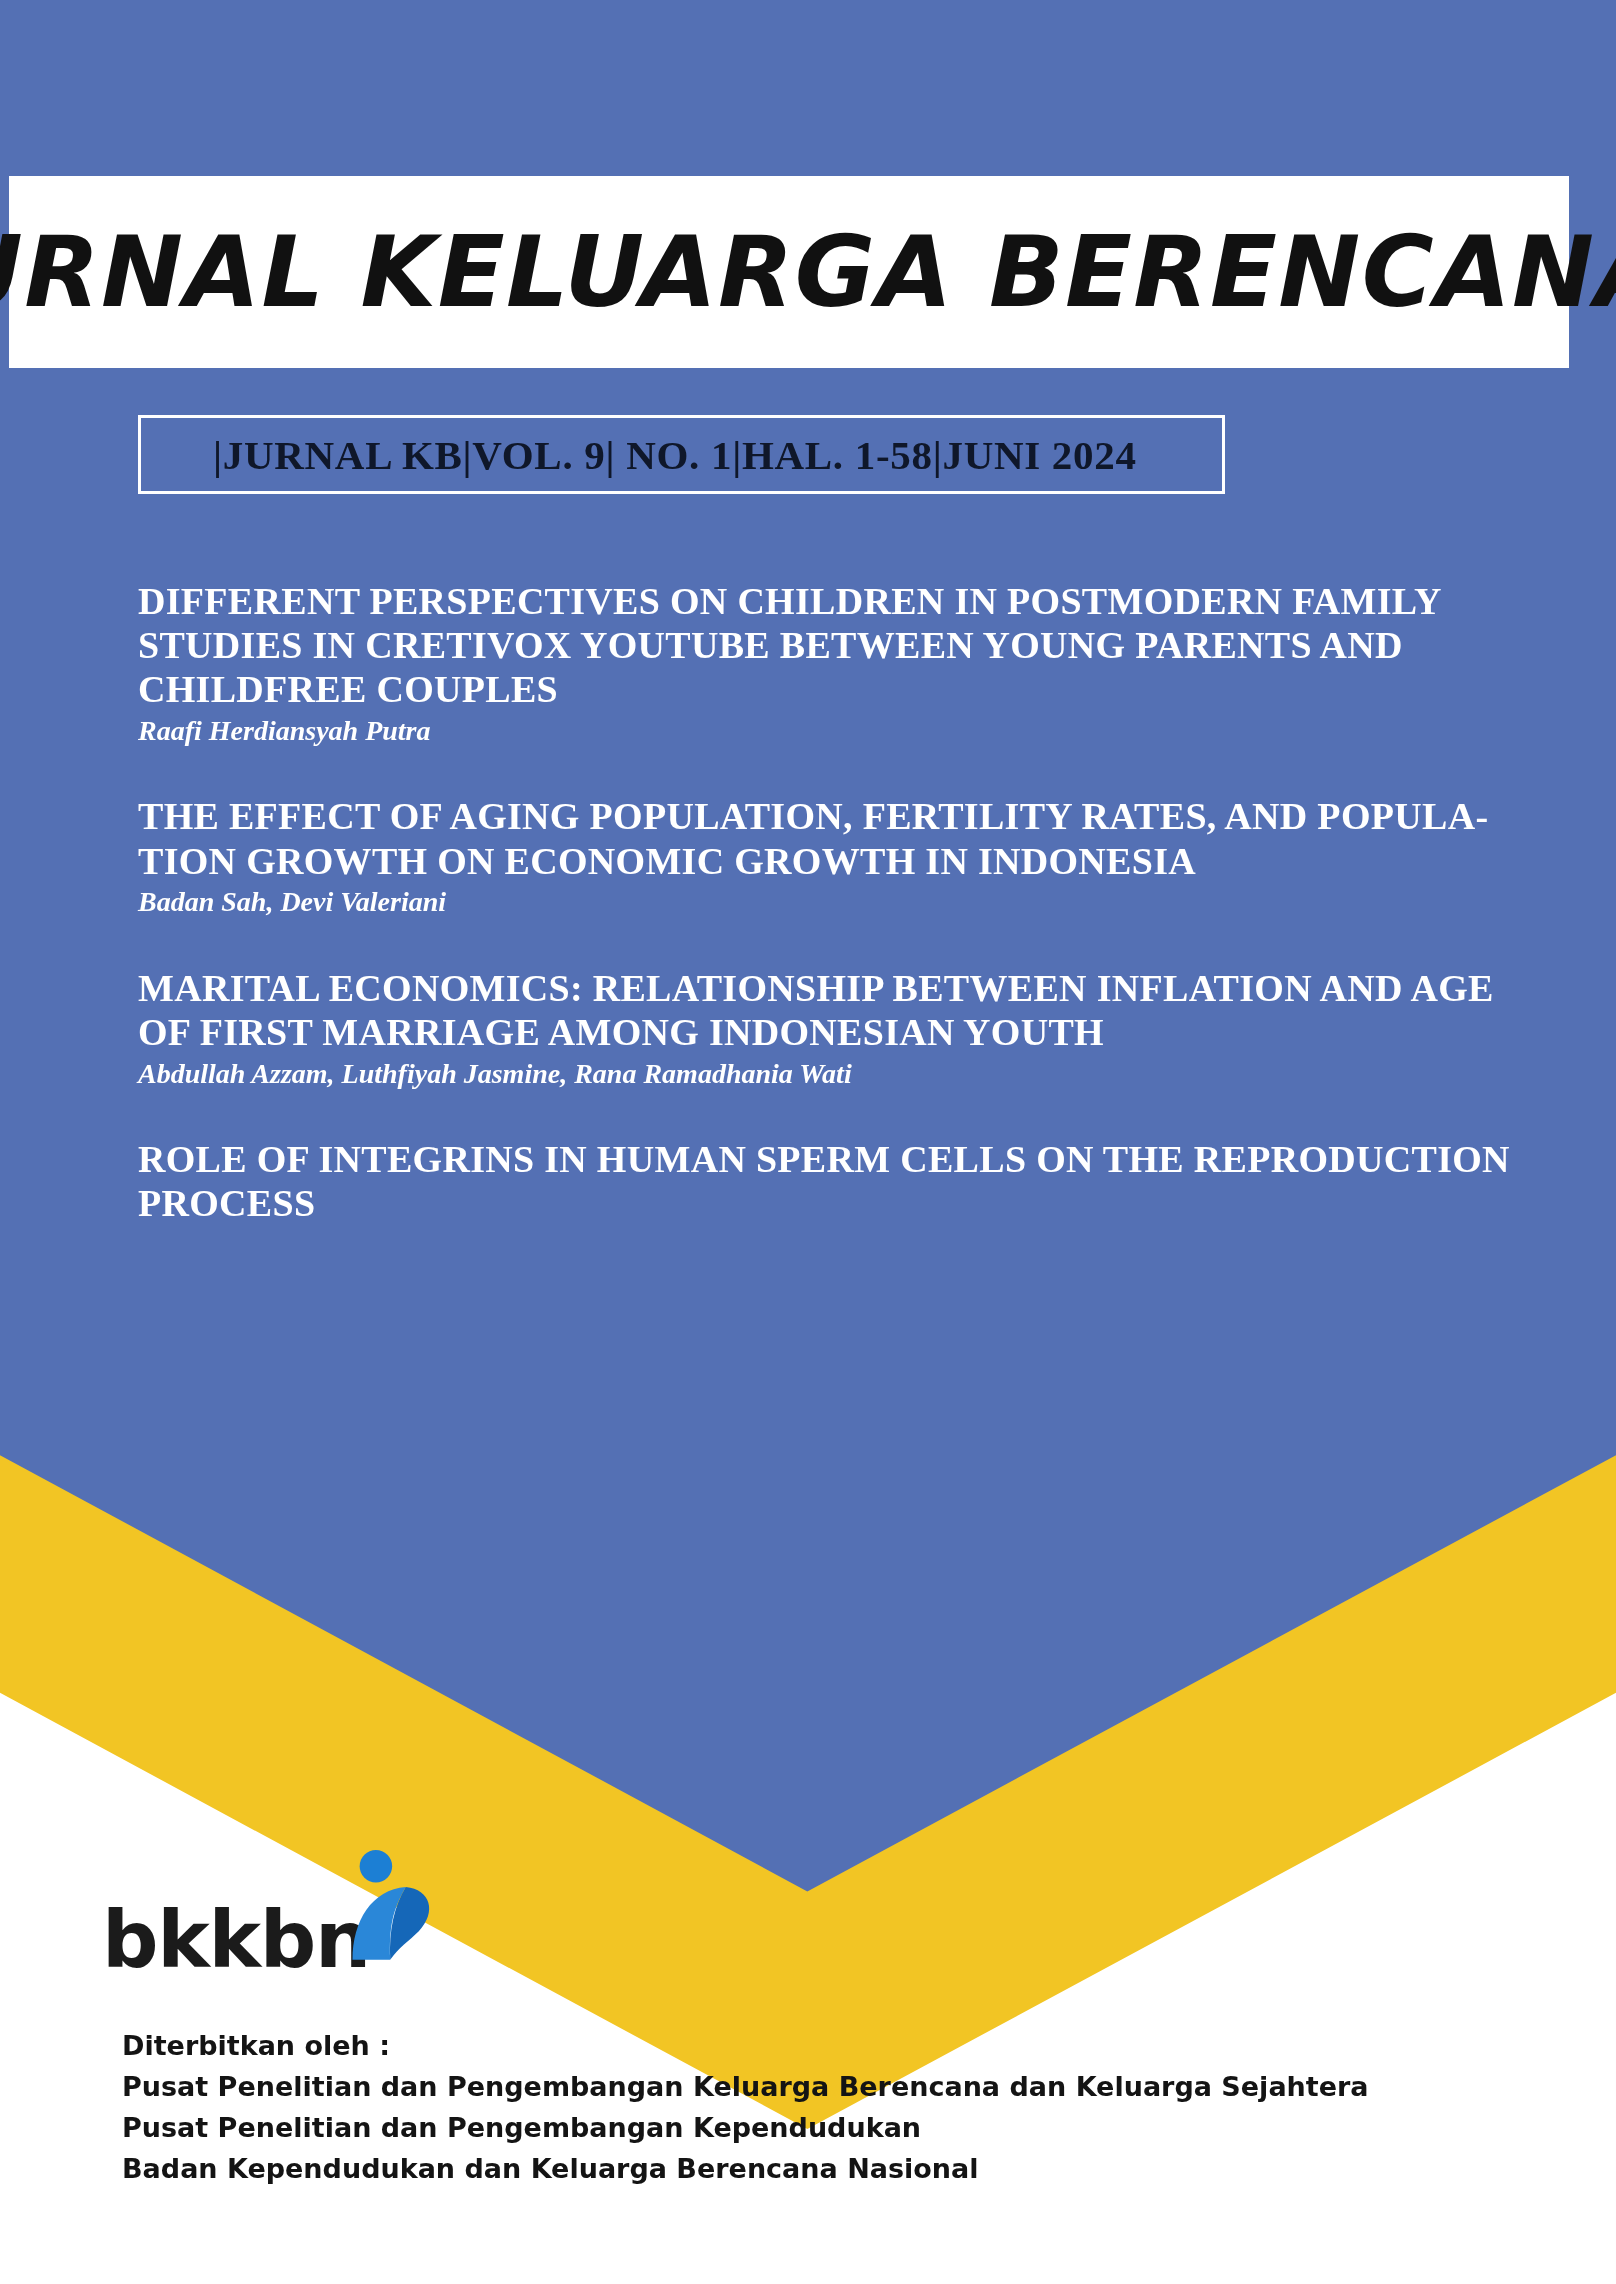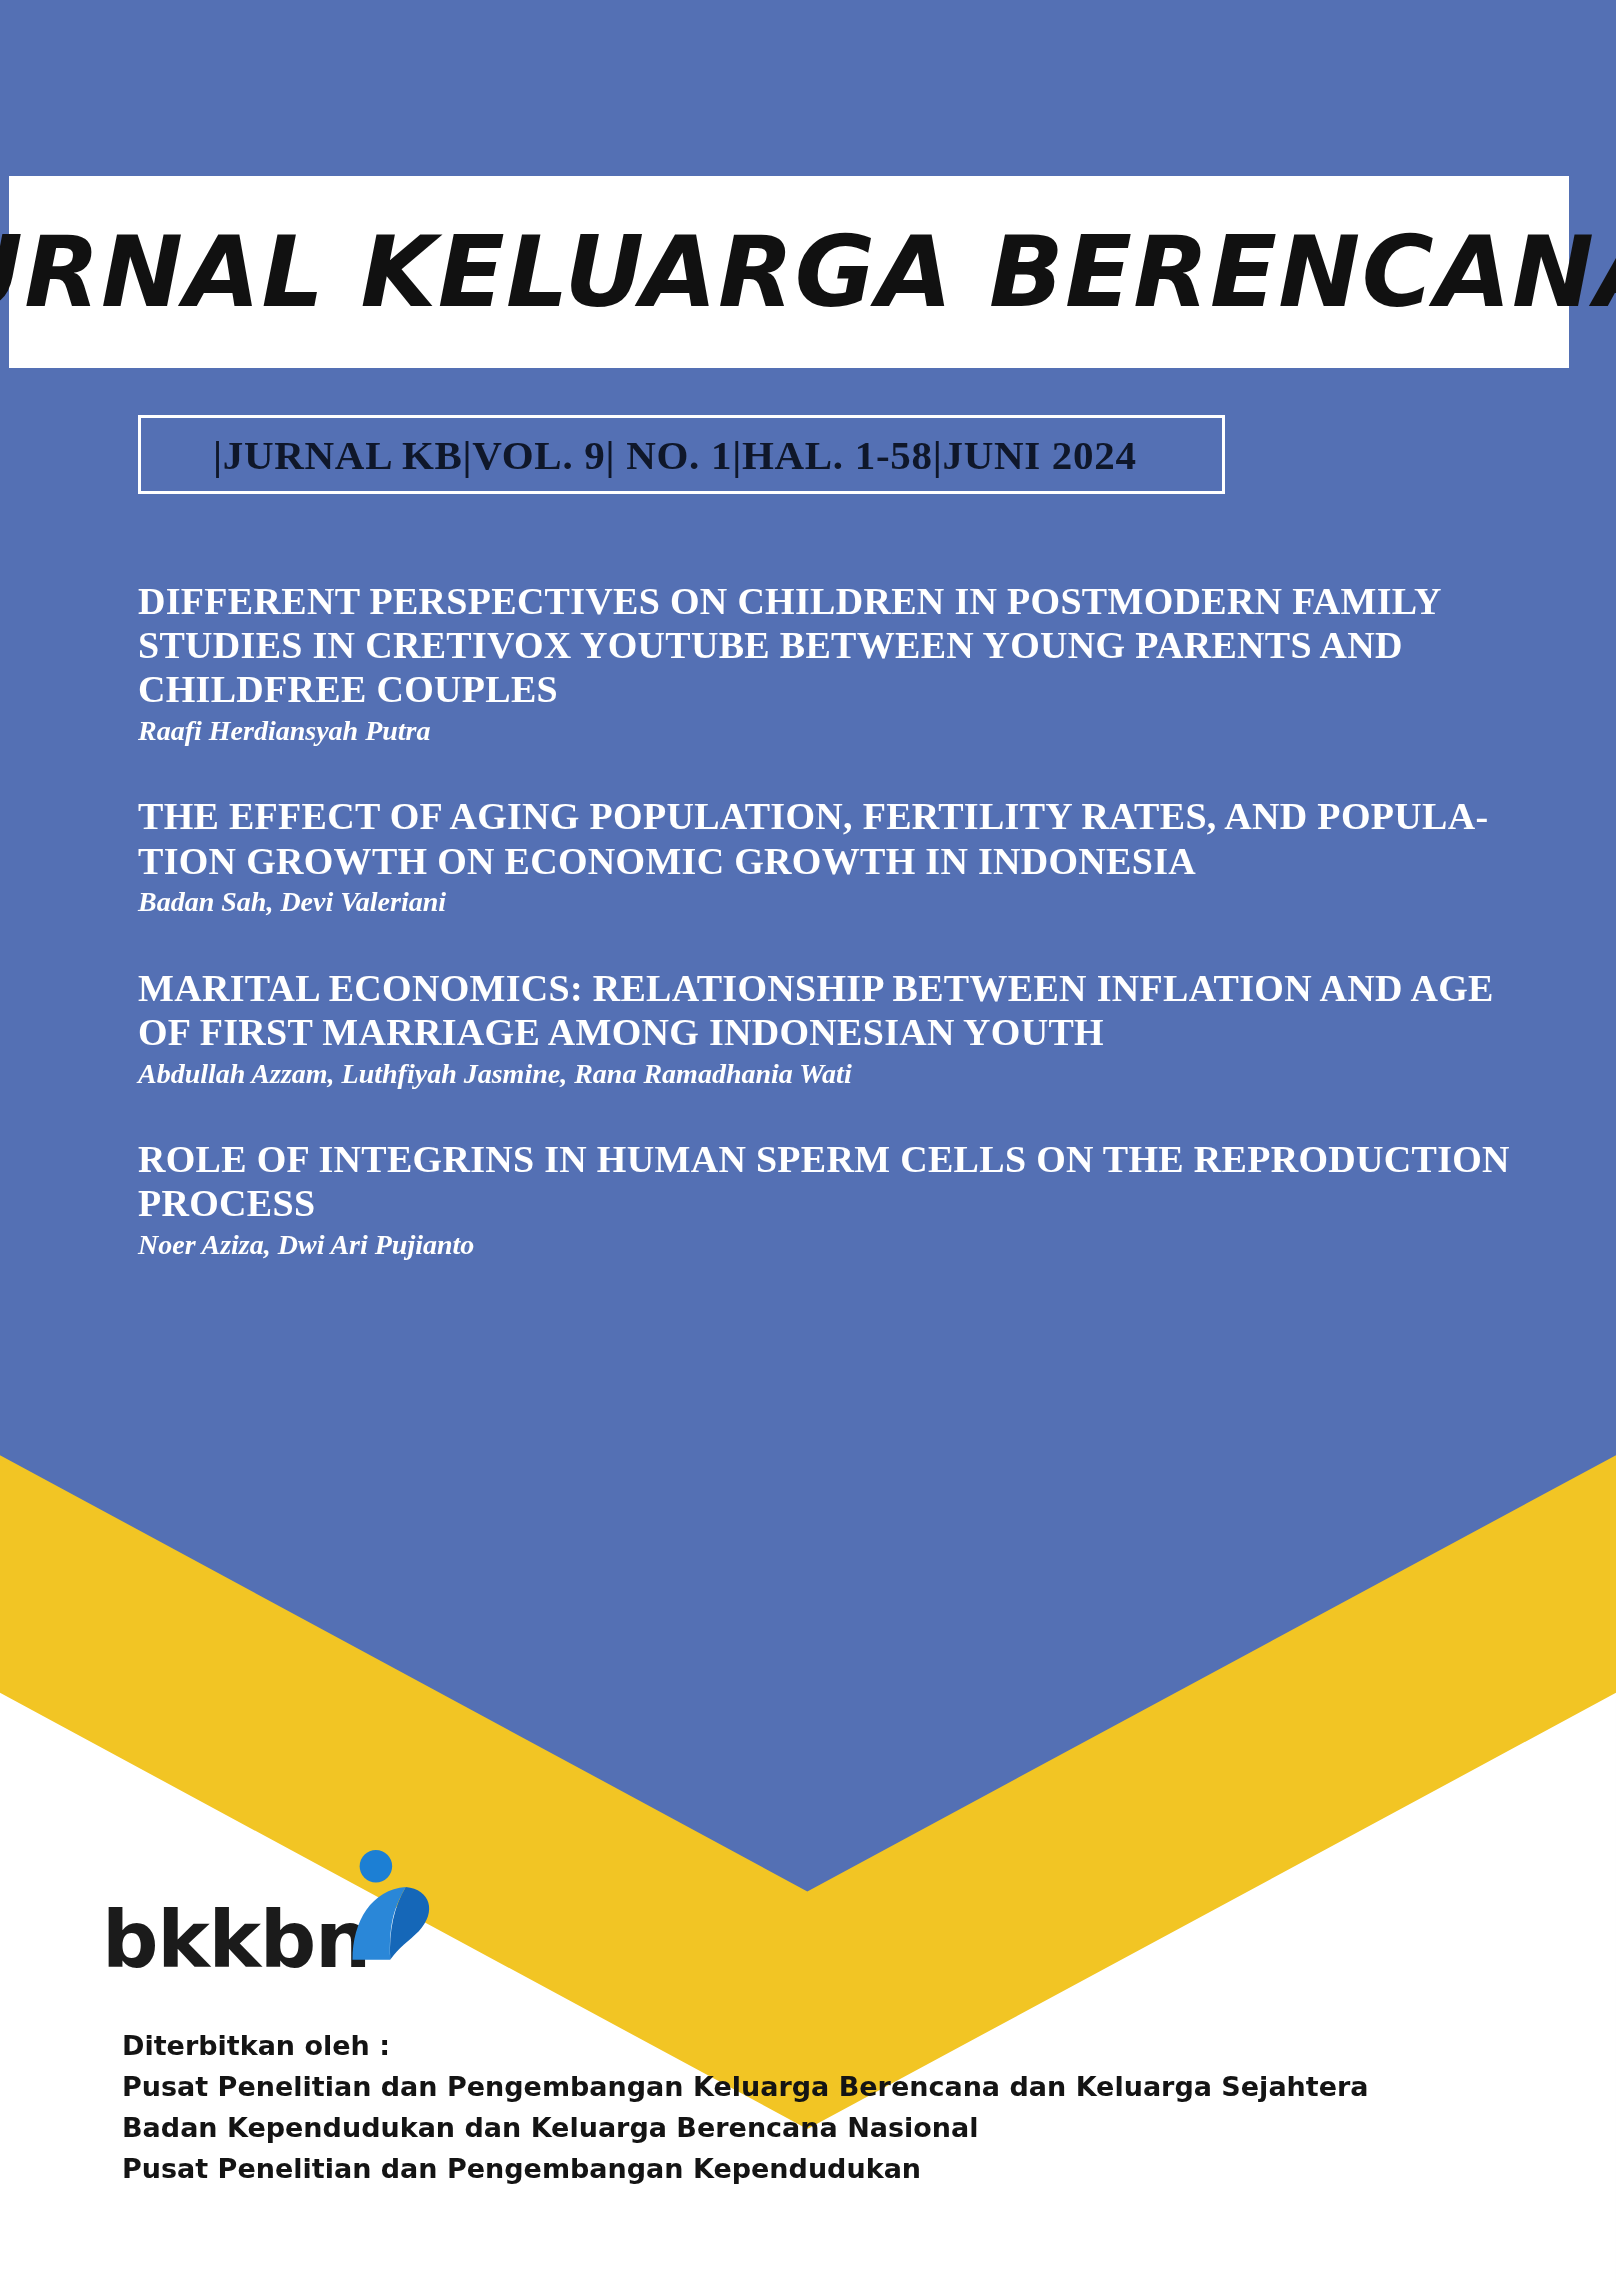--- a/index.html
+++ b/index.html
@@ -158,21 +158,20 @@
     </div>
 
 
     <div class="article">
       <div class="article-title">MARITAL ECONOMICS: RELATIONSHIP BETWEEN INFLATION AND AGE OF FIRST MARRIAGE AMONG INDONESIAN YOUTH</div>
       <div class="article-authors">Abdullah Azzam, Luthfiyah Jasmine, Rana Ramadhania Wati</div>
     </div>
 
     <div class="article">
       <div class="article-title">ROLE OF INTEGRINS IN HUMAN SPERM CELLS ON THE REPRODUCTION PROCESS</div>
-      <div class="article-authors">Noer Aziza, Dwi Ari Pujianto</div>
     </div>
 
   </div>
 
   <svg class="shape-layer" viewBox="0 0 2482 3508">
 
     <polygon points="0,2595 1240,3240 2482,2595 2482,3508 0,3508" fill="#ffffff"></polygon>
 
     <polygon points="0,2235 1240,2905 2482,2235 2482,2600 1240,3270 0,2600" fill="#f2c524"></polygon>
   </svg>
@@ -182,18 +181,18 @@
     <svg class="logo-mark" viewBox="0 0 160 170">
       <circle cx="66" cy="26" r="25" fill="#1c7fd4"></circle>
       <path d="M30 170 C30 110 60 62 112 58 C92 92 86 120 88 170 Z" fill="#2a87d8"></path>
       <path d="M112 58 C150 62 160 96 132 126 C118 140 100 152 88 170 C86 124 94 88 112 58 Z" fill="#1567b8"></path>
     </svg>
   </div>
 
   <div class="publisher">
     <div>Diterbitkan oleh :</div>
     <div>Pusat Penelitian dan Pengembangan Keluarga Berencana dan Keluarga Sejahtera</div>
+    <div>Pusat Penelitian dan Pengembangan Kependudukan</div>
     <div>Badan Kependudukan dan Keluarga Berencana Nasional</div>
-    <div>Pusat Penelitian dan Pengembangan Kependudukan</div>
   </div>
 
 </div>
 
 
 </body></html>

